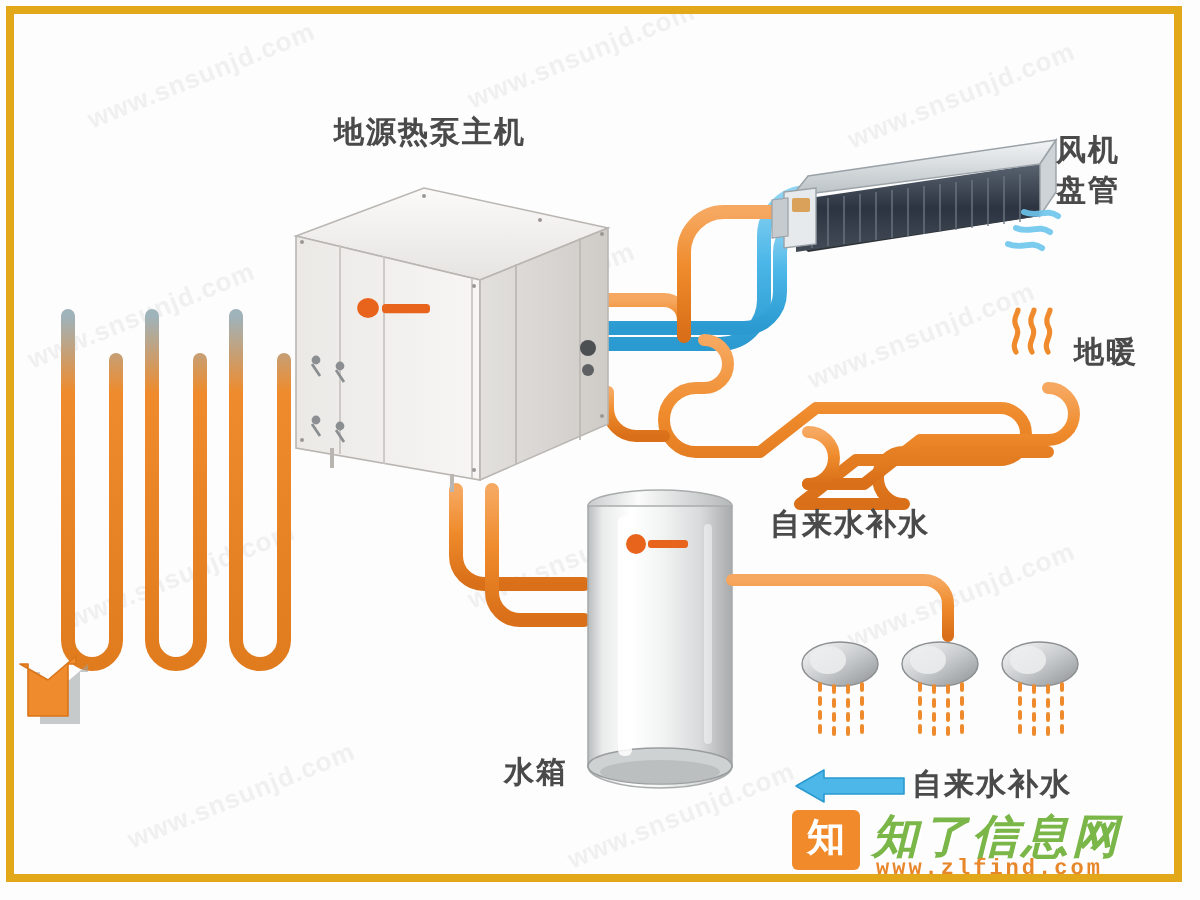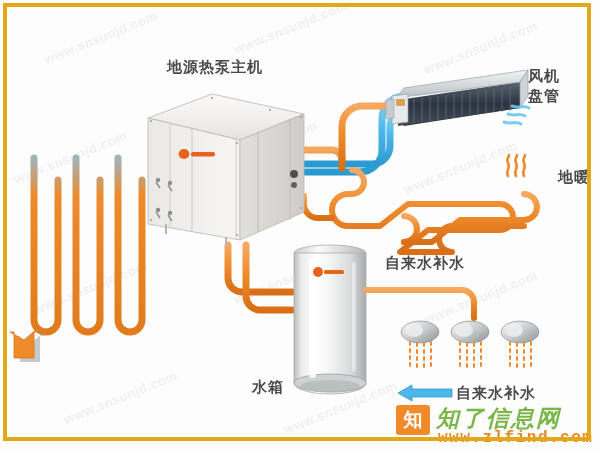--- a/index.html
+++ b/index.html
@@ -27,21 +27,21 @@
   .cabinet{position:absolute;z-index:20;}
 
   
   .logo{position:absolute;z-index:30;}
   .logo-badge{position:absolute;left:0;top:0;width:34px;height:30px;
       background:#f08a2a;border-radius:3px;
       color:#fff;font-size:19px;font-weight:bold;line-height:30px;text-align:center;}
   .logo-txt{position:absolute;left:40px;top:-2px;font-size:23px;font-weight:bold;
       color:#7ab648;letter-spacing:2px;white-space:nowrap;
       text-shadow:1px 1px 0 #fff;font-style:italic;}
-  .logo-url{position:absolute;left:42px;top:24px;font-size:16px;font-weight:bold;
+  .logo-url{position:absolute;left:42px;top:24px;font-size:11px;font-weight:bold;
       color:#e8862a;letter-spacing:1.5px;white-space:nowrap;
       font-family:"Liberation Mono","DejaVu Sans Mono",monospace;text-align:center;}
 </style>
 </head>
 <body>
 
 <div id="stage">
 
   <div class="wm-layer">
     <div class="wm" style="left:40px;top:30px;">www.snsunjd.com</div>
@@ -334,21 +334,21 @@
     </svg>
   </div>
 
   <div class="lbl" style="left:167px;top:58px;">地源热泵主机</div>
 
   <div class="lbl two" style="left:528px;top:66px;">
     <div>风机</div>
     <div>盘管</div>
   </div>
 
-  <div class="lbl" style="left:558px;top:168px;">地暖</div>
+  <div class="lbl" style="left:537px;top:168px;">地暖</div>
 
   <div class="lbl" style="left:385px;top:254px;">自来水补水</div>
 
   <div class="lbl" style="left:252px;top:378px;text-align:right;">水箱</div>
 
   <div class="lbl" style="left:456px;top:384px;">自来水补水</div>
 
 
   <div class="logo" style="left:396px;top:405px;width:190px;height:40px;">
     <div class="logo-badge">知</div>

